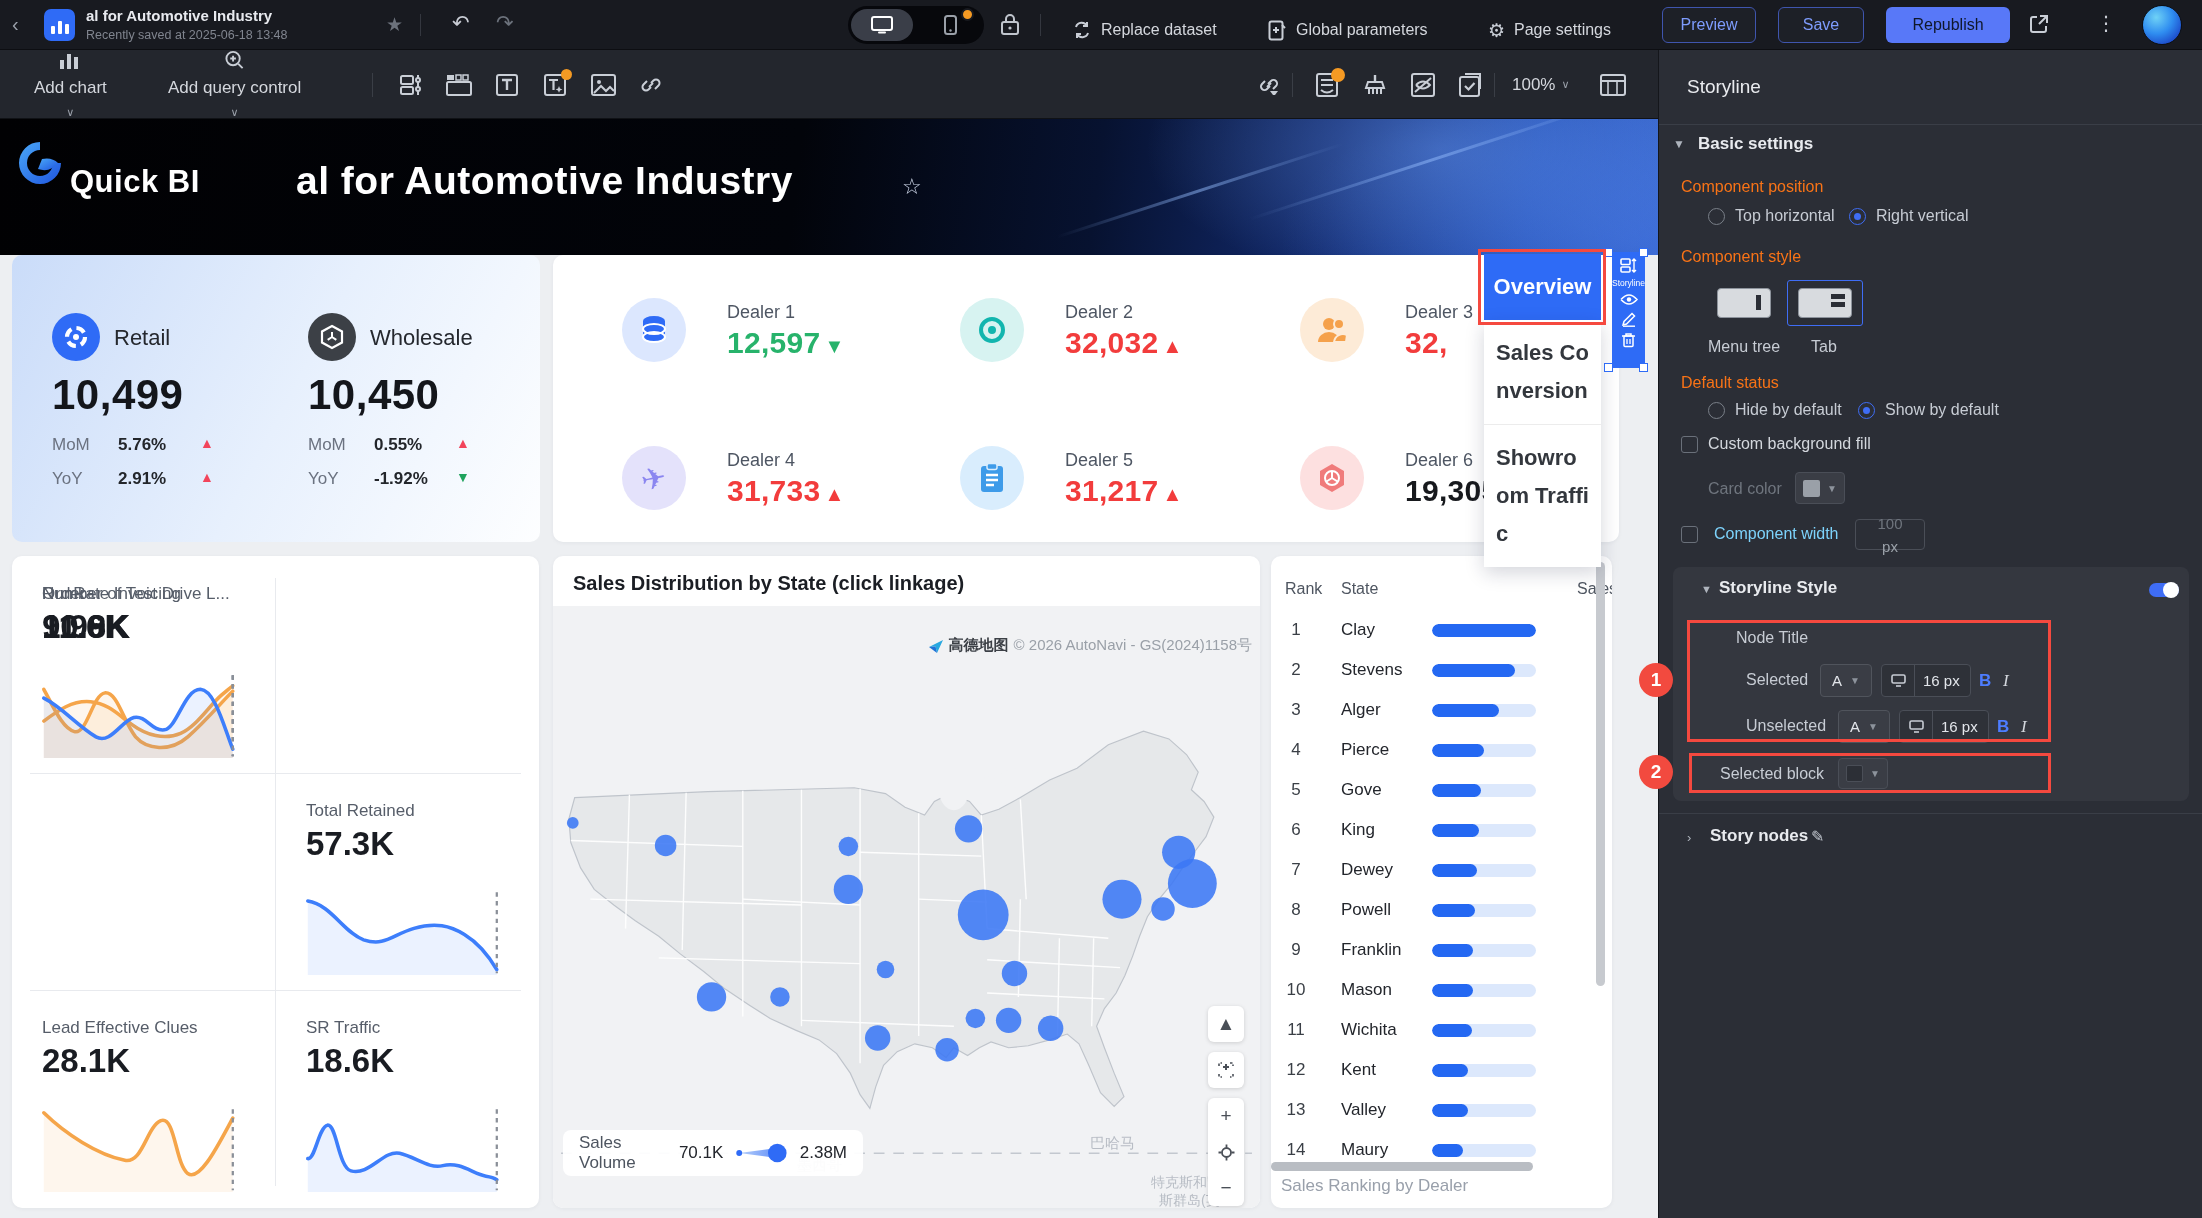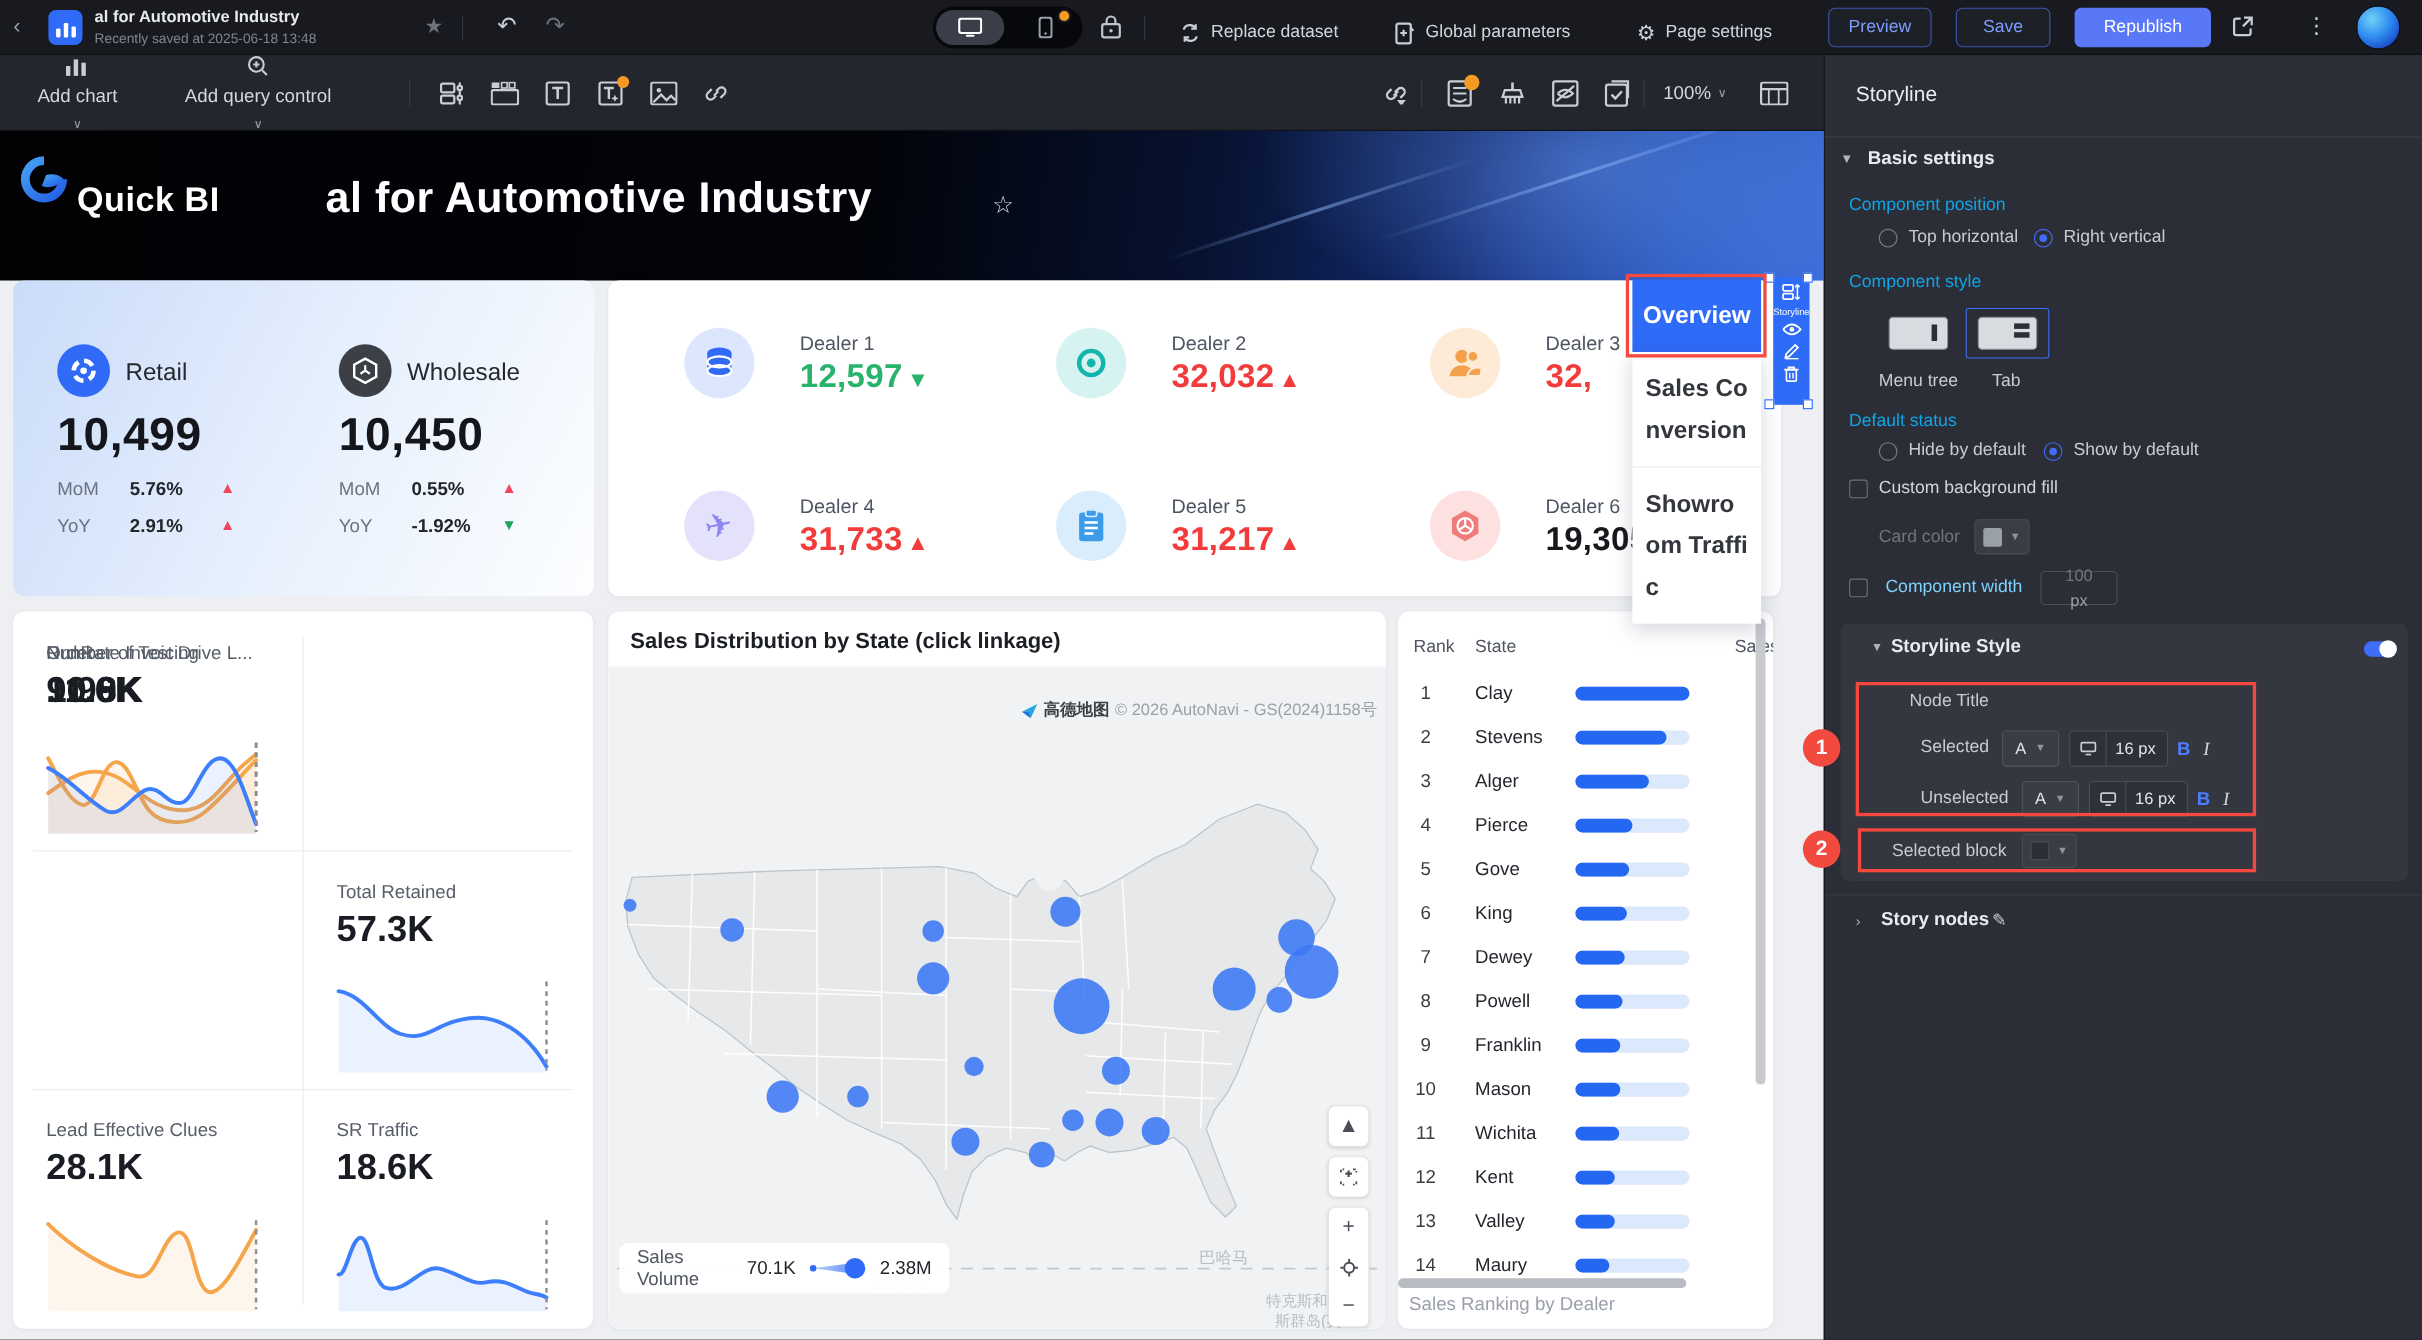--- a/index.html
+++ b/index.html
@@ -24,21 +24,21 @@
   #device-toggle { left:848px; top:6px; width:136px; height:38px; border-radius:19px; background:#07080c;
     display:flex; align-items:center; }
   #device-toggle .seg { width:68px; height:32px; margin:0 3px; border-radius:16px; display:flex; align-items:center; justify-content:center; }
   #device-toggle .seg.active { background:#3a3e48; }
   #device-toggle .dot { position:absolute; right:10px; top:2px; width:13px; height:13px; border-radius:50%;
     background:#F59A23; border:2px solid #181A20; }
   .tb-lock { left:1000px; top:12px; }
   .tb-item { top:0; height:60px; display:flex; align-items:center; gap:9px; color:#d4d7dd; font-size:16px; }
   .btn { top:7px; height:36px; border-radius:6px; font-size:16px; display:flex; align-items:center; justify-content:center; }
   .btn.ghost { background:#1d2027; border:1px solid #3f55ae; color:#7e9cfd; }
-  .btn.primary { background:#5878F8; color:#ffffff;text-align:right; }
+  .btn.primary { background:#5878F8; color:#0f172a;text-align:right; }
   .tb-share { left:2028px; top:13px; }
   .tb-more { left:2096px; top:11px; color:#c9cdd5; font-size:20px; letter-spacing:0; }
   .avatar { left:2142px; top:5px; width:40px; height:40px; border-radius:50%;
     background:radial-gradient(circle at 35% 30%, #6fd2f6, #2f8df0 45%, #1c49c9 80%); border:1px solid #0c0e13; }
 
   
   #toolbar { position:absolute; left:0; top:50px; width:1658px; height:69px; background:#23262D; z-index:30;
     border-bottom:1px solid #101216; }
   .tl-item { top:0; height:69px; display:flex; align-items:center; gap:8px; color:#d4d7dd; font-size:17px;flex-direction:column; }
   .tl-caret { font-size:11px; color:#9aa0aa; }
@@ -150,21 +150,21 @@
   .redbox { position:absolute; border:3px solid #F5493F; z-index:25; }
   .badge { position:absolute; width:34px; height:34px; border-radius:50%; background:#F24A3F; color:#fff;
     font-size:19px; font-weight:bold; display:flex; align-items:center; justify-content:center; z-index:60; }
 
   
   #rpanel { position:absolute; left:1658px; top:50px; width:544px; height:1168px; background:#2B2E36;
     border-left:1px solid #14161b; z-index:35; }
   .rp-header { position:absolute; left:28px; top:26px; font-size:19px; color:#e9ebef; }
   .rp-div { position:absolute; left:0; width:544px; height:1px; background:#3a3e47; }
   .sec-head { position:absolute; font-size:17px; font-weight:bold; color:#e9ebef; }
-  .rp-label { position:absolute; font-size:16px; color:#0ea5e9; }
+  .rp-label { position:absolute; font-size:16px; color:#f97316; }
   .rp-text { font-size:16px; color:#c7ccd4; }
   .radio { position:absolute; width:17px; height:17px; border-radius:50%; border:1.5px solid #7a8089; }
   .radio.sel { border:1.5px solid #3F6DF5; }
   .radio.sel::after { content:""; position:absolute; left:3.5px; top:3.5px; width:7px; height:7px; border-radius:50%; background:#3F6DF5; }
   .cbx { position:absolute; width:17px; height:17px; border-radius:3px; border:1.5px solid #6a707a; }
   .thumb-box { position:absolute; width:54px; height:30px; background:#d8dbdf; border:1.5px solid #8d939c; border-radius:4px; }
   .thumb-sel { position:absolute; width:76px; height:46px; border:1.5px solid #3F6DF5; border-radius:3px; }
   .swatch-dd { position:absolute; background:#3a3d45; border:1px solid #4a4e57; border-radius:4px;
     display:flex; align-items:center; justify-content:center; gap:7px; }
   .caret { font-size:10px; color:#8d939c; }

